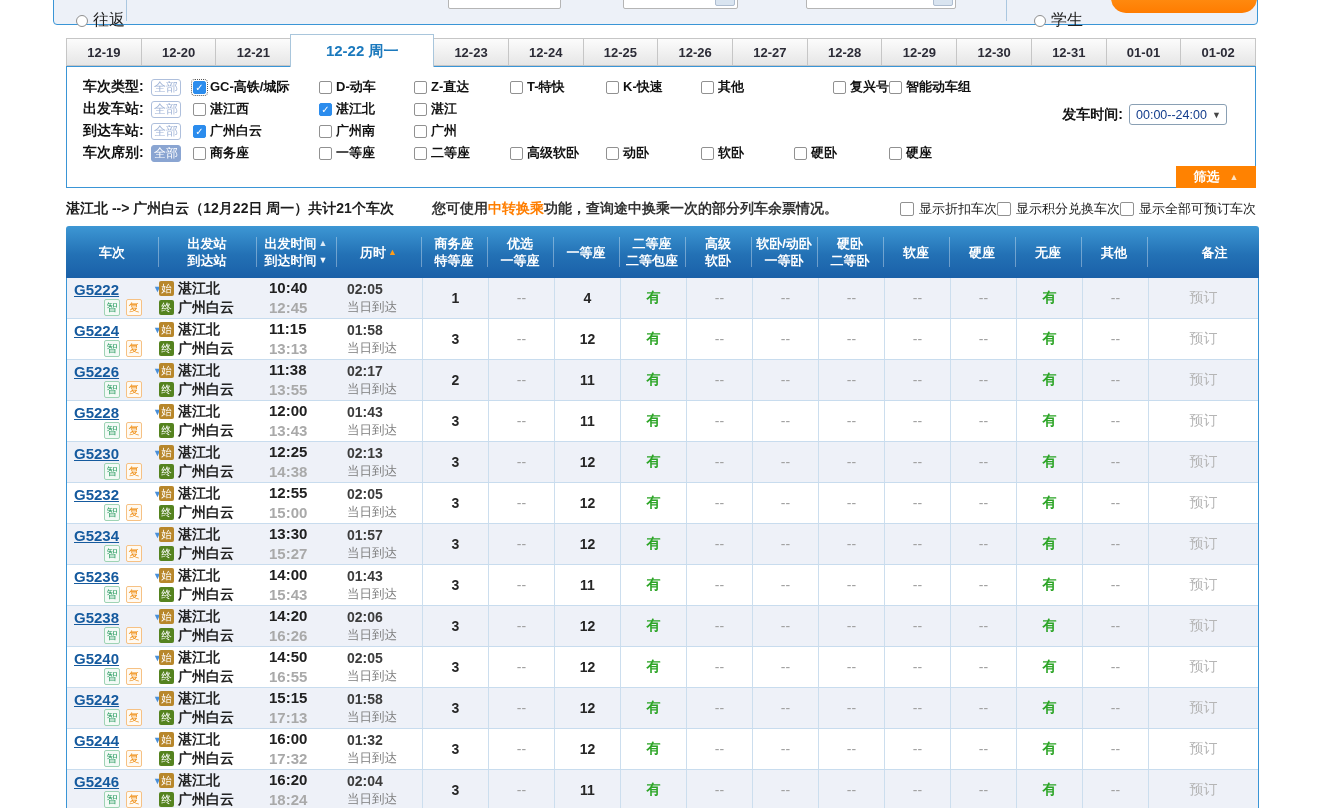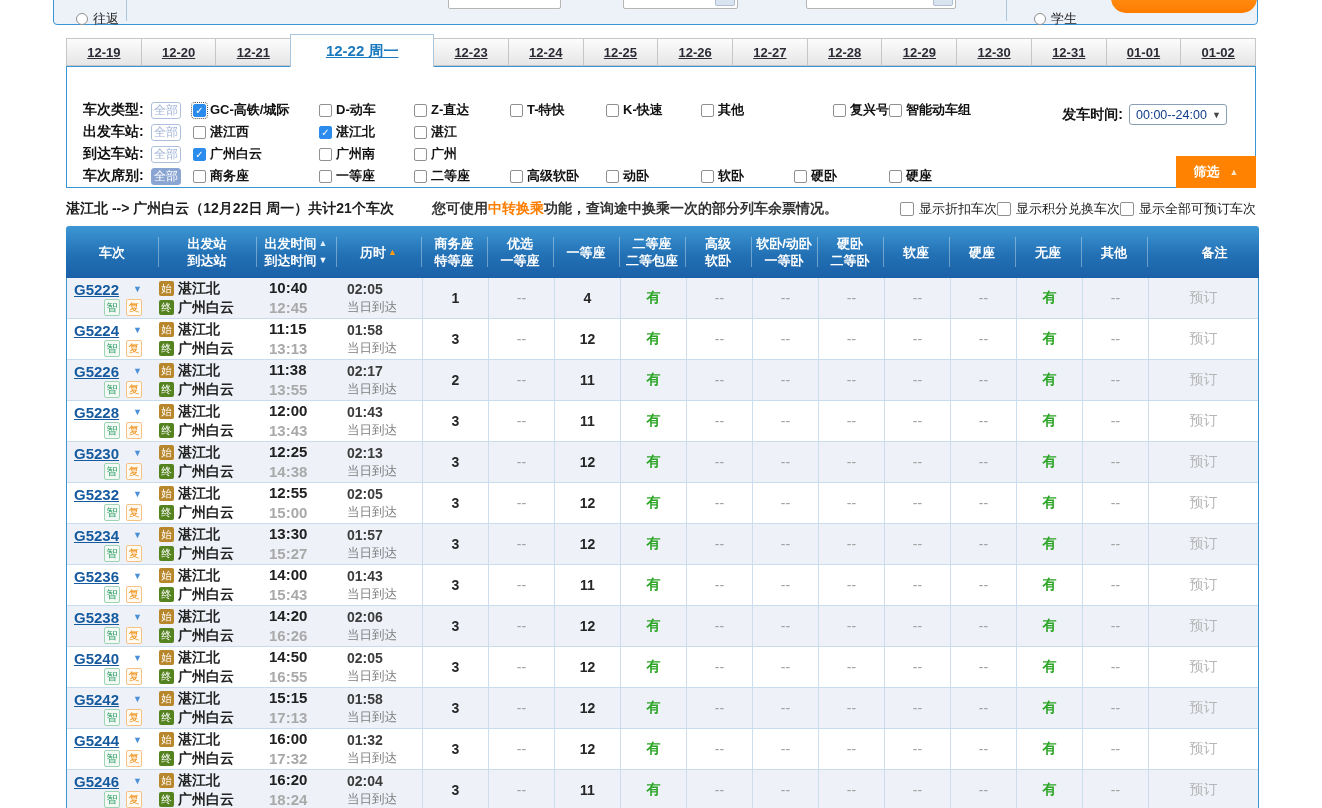--- a/index.html
+++ b/index.html
@@ -20,59 +20,59 @@
   html,body{background:#fff;}
   body{
     width:1322px;height:808px;overflow:hidden;position:relative;
     font-family:"Liberation Sans","DejaVu Sans",sans-serif;color:#222;
   }
   .page{position:absolute;inset:0;}
 
   
   .topbar{position:absolute;left:53px;top:-10px;width:1205px;height:35px;
     background:#edf1f8;border:1px solid var(--accent-blue);border-radius:4px;}
-  .radio{position:absolute;display:flex;align-items:center;gap:5px;font-size:13px;color:#222;cursor:pointer;}
+  .radio{position:absolute;display:flex;align-items:center;gap:5px;font-size:16px;color:#222;cursor:pointer;}
   .rb{width:12px;height:12px;border:1px solid #8f8f8f;border-radius:50%;background:#fff;display:inline-block;}
   .vdiv{position:absolute;width:1px;background:#aac7e0;top:9px;bottom:3px;}
   .tb-input{position:absolute;top:-12px;height:30px;background:#fff;border:1px solid #b5b5b5;border-radius:2px;}
   .cal{position:absolute;right:2px;bottom:2px;width:20px;height:24px;background:#d9e4f0;border:1px solid #aebdd0;border-radius:2px;}
   .qbtn{position:absolute;left:1057px;top:-8px;width:146px;height:30px;border-radius:15px;
     background:linear-gradient(180deg,#ff9a21,#ff7c00);border:none;cursor:pointer;}
 
   
   .tabs-row{position:absolute;left:66px;top:38px;width:1190px;height:28px;display:flex;}
   .tab{flex:1;margin-left:-1px;background:linear-gradient(180deg,#fcfcfc,#e6e6e6);
     border:1px solid #c6c6c6;display:flex;align-items:center;justify-content:center;
-    font-size:13px;font-weight:600;color:#2b2b36;cursor:pointer;white-space:nowrap;text-decoration:underline;}
+    font-size:13px;font-weight:600;color:#2b2b36;cursor:pointer;white-space:nowrap;}
   .tab:first-child{margin-left:0;}
   .tab.sel{flex:0 0 144px;background:#fff;border:1px solid #a9c6dc;border-bottom:none;
     color:var(--selected-tab-text);font-weight:bold;font-size:15px;
     margin-top:-4px;height:33px;position:relative;z-index:3;}
 
   
   .filter-panel{position:absolute;left:66px;top:66px;width:1190px;height:122px;
     background:#fff;border:1px solid var(--accent-blue);}
-  .f-rows{margin-top:32px;}
+  .f-rows{padding-top:9px;}
   .f-row{height:22px;display:flex;align-items:center;padding-left:16px;}
   .f-label{width:68px;font-size:14px;font-weight:bold;color:#111;flex:none;}
   .btn-all{width:30px;height:17px;line-height:15px;text-align:center;border:1px solid #aebfdc;
     color:#9fb3d6;background:#fff;font-size:12px;border-radius:3px;margin-right:12px;cursor:pointer;flex:none;}
   .btn-all.active{background:#8aa5d2;color:#fff;border-color:#8aa5d2;}
   .opt{display:flex;align-items:center;font-size:13px;font-weight:bold;color:#111;cursor:pointer;flex:none;}
   .cb{width:13px;height:13px;border:1px solid #919191;border-radius:2px;background:#fff;margin-right:4px;
     display:inline-flex;align-items:center;justify-content:center;font-size:10px;color:#fff;flex:none;}
   .cb.on{background:#2b8ced;border-color:#2b8ced;}
   .cb.foc{outline:1px dotted #555;outline-offset:1px;}
   .depart-time{position:absolute;top:9px;right:28px;display:flex;align-items:center;margin-top:28px;}
   .dt-label{font-size:14px;font-weight:bold;color:#111;margin-right:6px;}
   .dt-select{width:98px;height:21px;border:1px solid #8aa0b4;border-radius:3px;background:#fff;
     display:flex;align-items:center;justify-content:space-between;padding:0 5px 0 6px;
     font-size:12.5px;color:#123c8c;cursor:pointer;}
   .dt-caret{font-size:9px;color:#444;}
-  .filter-btn{position:absolute;right:-1px;bottom:-1px;width:80px;height:32px;background:var(--orange);
+  .filter-btn{position:absolute;right:-1px;bottom:-1px;width:80px;height:22px;background:var(--orange);
     color:#fff;font-size:13px;font-weight:bold;display:flex;align-items:center;justify-content:center;
     gap:10px;cursor:pointer;}
   .filter-btn .up{font-size:9px;color:#ffe3c2;}
 
   
   .summary-row{position:absolute;left:66px;top:198px;width:1190px;height:22px;display:flex;align-items:center;}
   .route{font-size:14px;font-weight:bold;color:#1c1c1c;white-space:nowrap;}
   .notice{margin-left:38px;font-size:14px;color:#333;font-weight:600;white-space:nowrap;}
   .notice .lk{color:#ff7e00;font-weight:bold;text-decoration:none;cursor:pointer;}
   .display-opts{margin-left:auto;display:flex;align-items:center;font-size:13px;color:#222;}
@@ -88,21 +88,21 @@
   .hc+.hc::before{content:'';position:absolute;left:0;top:11px;bottom:11px;width:1px;background:rgba(255,255,255,.35);}
   .hl{display:flex;align-items:center;white-space:nowrap;}
   .ar{font-size:9px;margin-left:2px;color:#dcebf7;}
   .ar.dn{color:#f4f9fd;}
   .ar.or{color:#ff9d17;}
   .tbody{border-left:1px solid var(--accent-blue);border-right:1px solid var(--accent-blue);}
   .trow{display:flex;height:41px;background:#fff;border-bottom:1px solid #c8dcee;}
   .trow.alt{background:var(--row-alt);}
   .c{display:flex;flex-direction:column;justify-content:center;flex:none;}
   .c-train{width:92px;padding-left:7px;}
-  .l1{display:flex;align-items:center;}
+  .l1{display:flex;align-items:center;gap:20px;}
   .tno{font-size:15px;font-weight:bold;color:var(--link-blue);text-decoration:underline;cursor:pointer;}
   .caret{font-size:9px;color:#4a90d9;margin-left:14px;cursor:pointer;}
   .l2{display:flex;gap:6px;padding-left:30px;margin-top:1px;}
   .bdg{width:16px;height:17px;line-height:15px;text-align:center;font-size:11px;border:1px solid;border-radius:2px;}
   .bdg.smart{color:var(--badge-smart);border-color:#9ed3b4;background:#f3faf6;}
   .bdg.fuxing{color:var(--badge-fuxing);border-color:#f6c184;background:#fffaf2;}
   .c-sta{width:98px;}
   .sline{display:flex;align-items:center;line-height:19px;}
   .tag{width:15px;height:15px;border-radius:2px;color:#fff;font-size:10.5px;line-height:15px;
     text-align:center;margin-right:4px;flex:none;}

